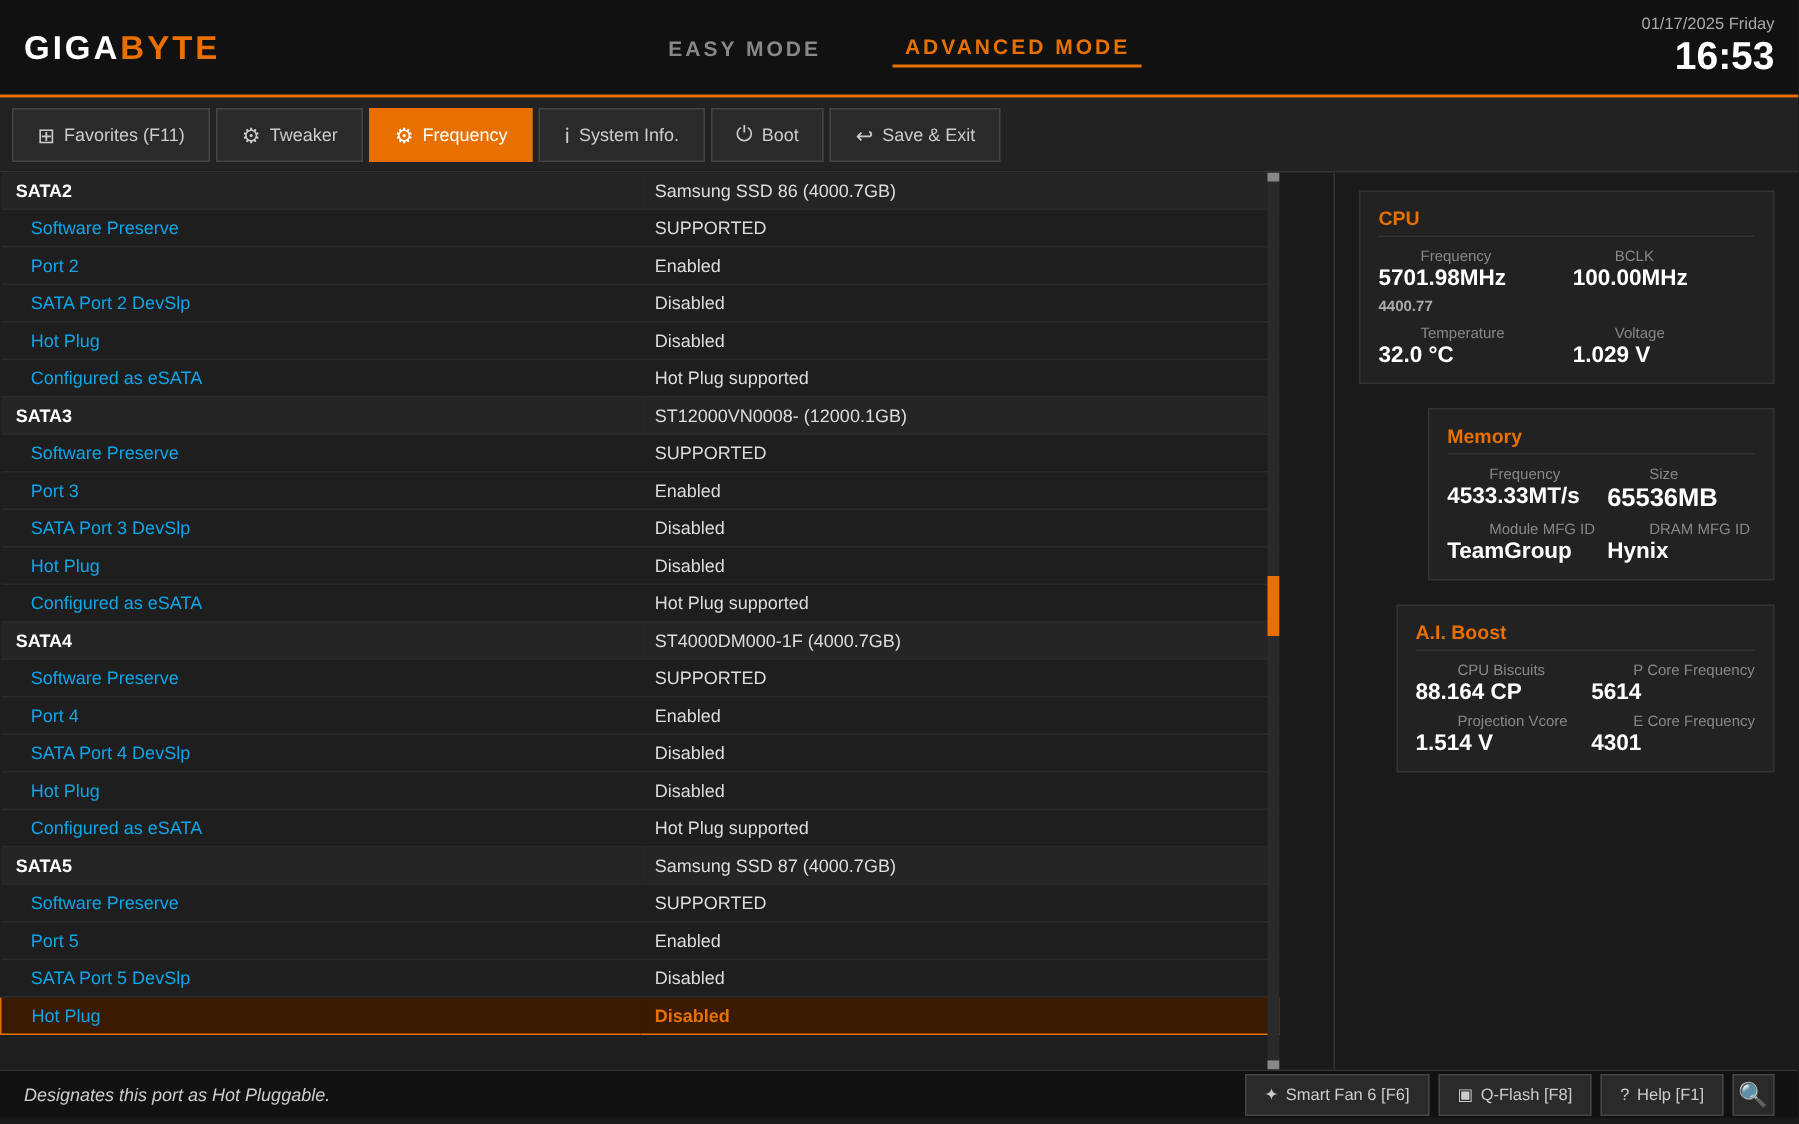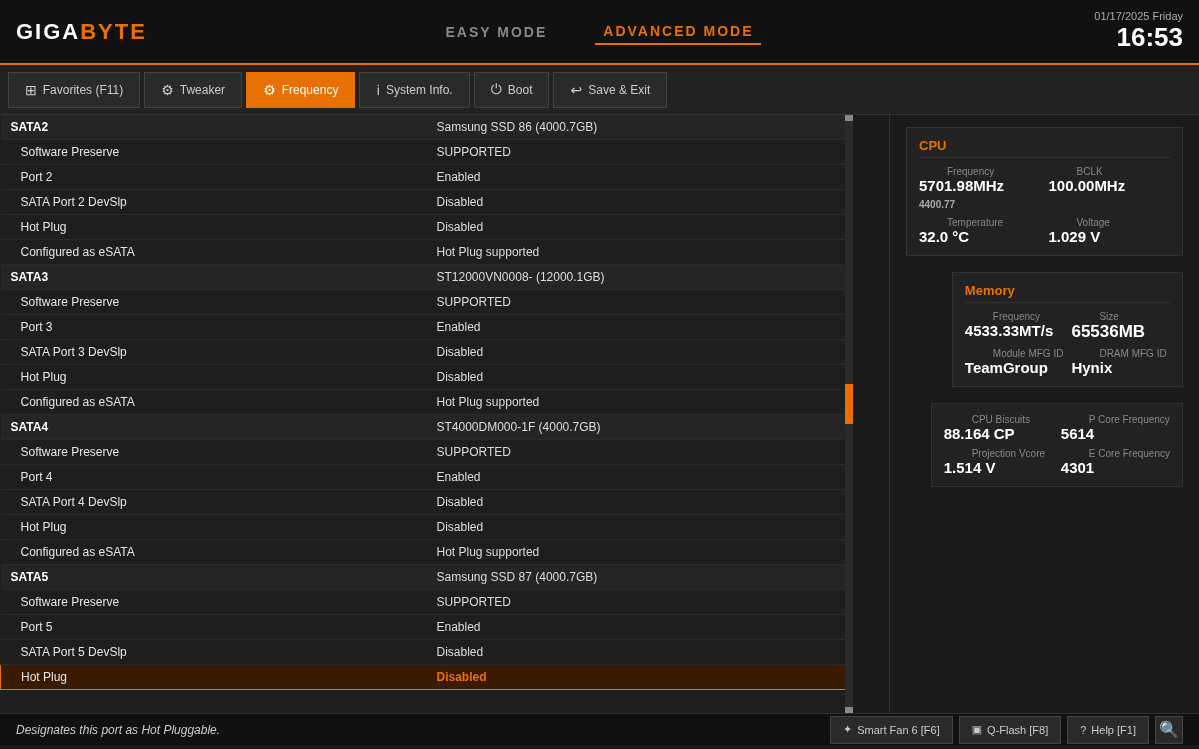--- a/index.html
+++ b/index.html
@@ -114,21 +114,21 @@
     .settings-table tr.section-row {
       background: #252525;
     }
     .settings-table tr.highlighted {
       background: #3a1a00;
       border: 1px solid #e87000;
     }
     .settings-table td {
       padding: 5px 10px;
       font-size: 12px;
-      color: #e5e5e5;
+      color: #0ea5e9;
     }
     .settings-table td:first-child {
       width: 50%;
       padding-left: 20px;
     }
     .settings-table td.section-label {
       padding-left: 10px;
       color: #fff;
       font-weight: bold;
     }
@@ -449,20 +449,21 @@
           <div class="info-value">TeamGroup</div>
         </div>
         <div class="info-item">
           <div class="info-label">DRAM MFG ID</div>
           <div class="info-value">Hynix</div>
         </div>
       </div>
     </div>
 
     <div class="info-section">
+      <div class="info-section-title">A.I. Boost</div>
       <div class="info-grid">
         <div class="info-item">
           <div class="info-label">CPU Biscuits</div>
           <div class="info-value">88.164 CP</div>
         </div>
         <div class="info-item">
           <div class="info-label">P Core Frequency</div>
           <div class="info-value">5614</div>
         </div>
         <div class="info-item">

